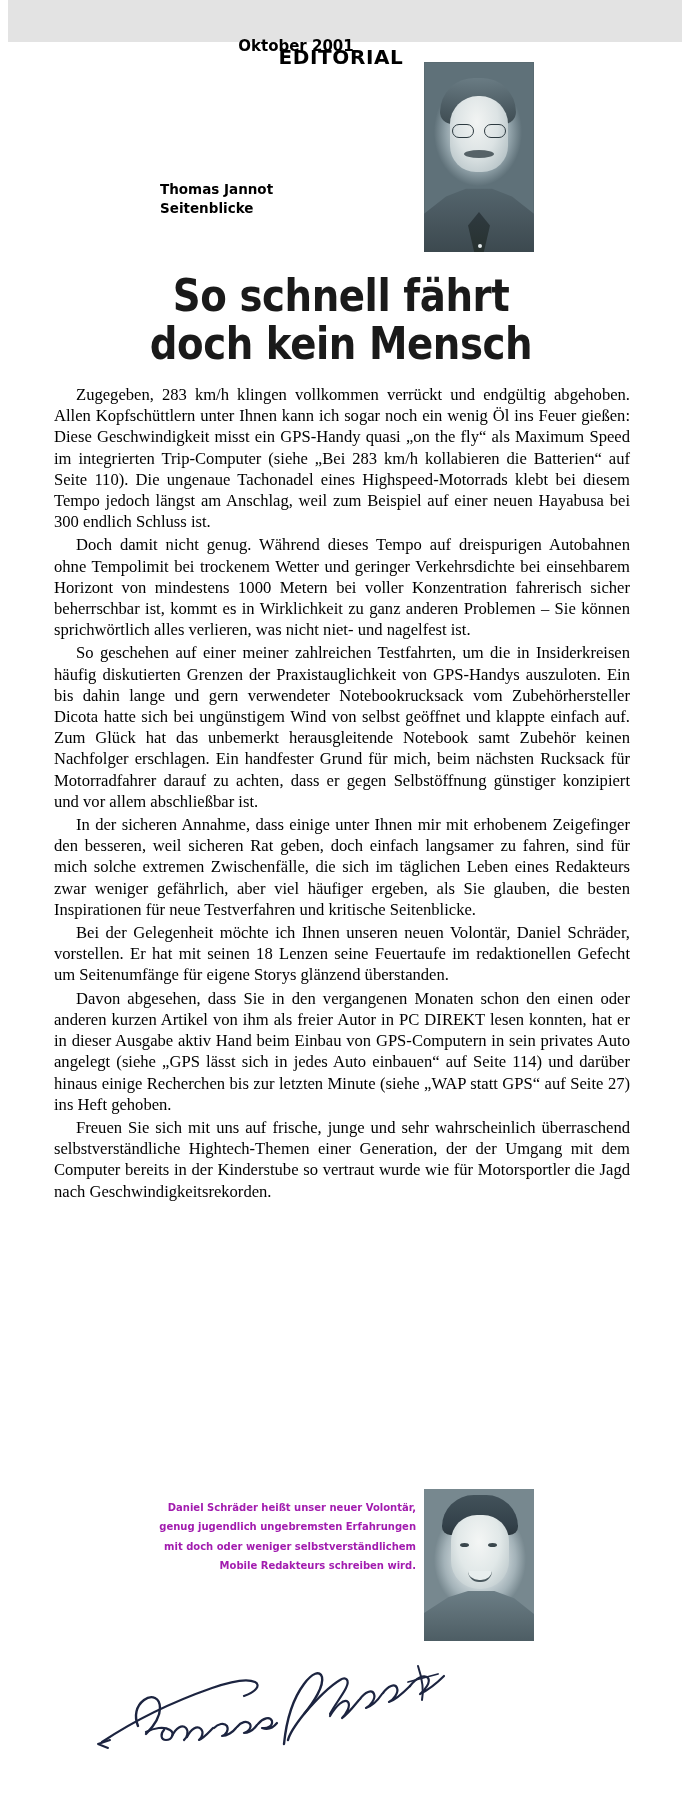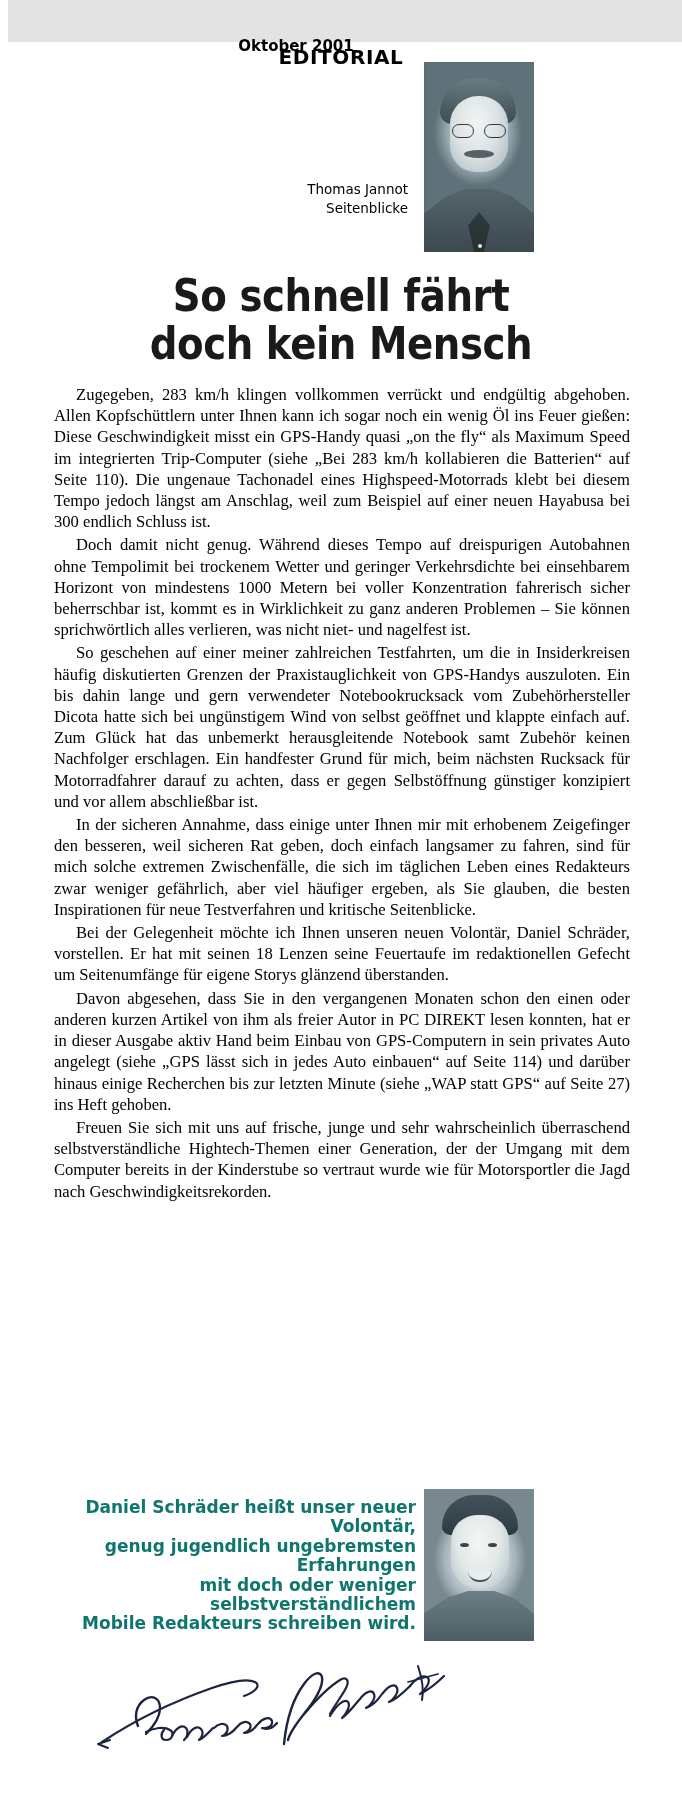--- a/index.html
+++ b/index.html
@@ -125,23 +125,23 @@
     border-radius: 50%;
     background: #e6ecee;
   }
 
   
   .byline {
     position: absolute;
     left: 160px;
     top: 180px;
     width: 248px;
-    text-align: right;
-    font-family: "DejaVu Sans", sans-serif;
-    font-weight: normal;
+    text-align: left;
+    font-family: "DejaVu Sans", sans-serif;
+    font-weight: bold;
     font-size: 13.5px;
     line-height: 18.5px;
     color: #000000;
   }
 
   
   .headline {
     position: absolute;
     left: 40px;
     top: 272px;
@@ -178,23 +178,23 @@
 
   
   .caption-block {
     position: absolute;
     left: 48px;
     top: 1498px;
     width: 368px;
     text-align: right;
     font-family: "DejaVu Sans", sans-serif;
     font-weight: bold;
-    font-size: 17px;
+    font-size: 10px;
     line-height: 19.4px;
-    color: #0f766e;
+    color: #a21caf;
   }
 
   
   .daniel-photo {
     position: absolute;
     left: 424px;
     top: 1489px;
     width: 110px;
     height: 152px;
     background:

